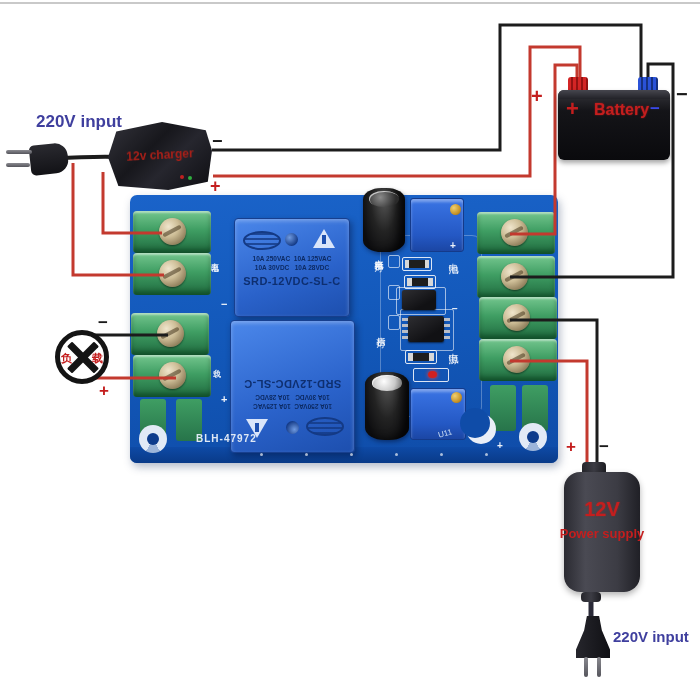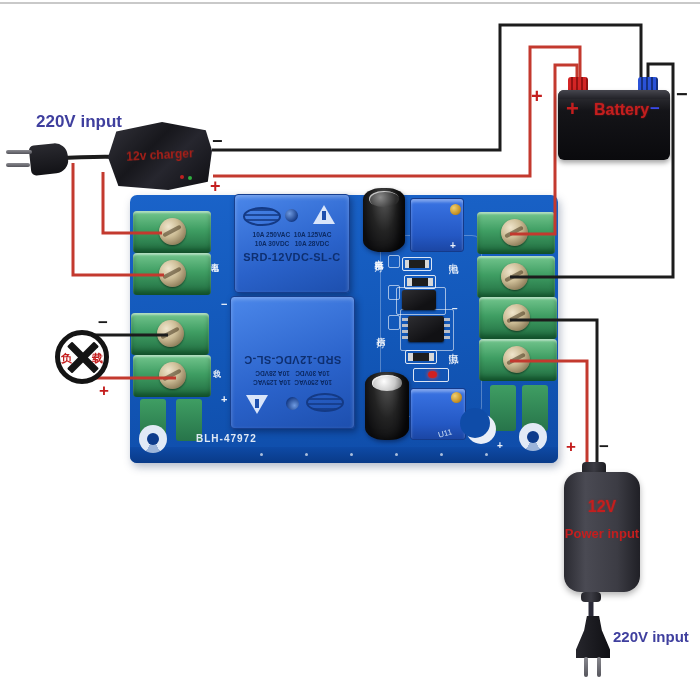--- a/index.html
+++ b/index.html
@@ -23,21 +23,21 @@
   .screw{position:absolute;top:7px;width:27px;height:27px;border-radius:50%;
         background:radial-gradient(circle at 35% 32%,#efe5cc 0%,#cdbd96 40%,#91805d 75%,#6a5c41 100%);
         box-shadow:0 1px 2px rgba(0,0,0,.5);}
   .screw:after{content:"";position:absolute;left:3px;top:11px;width:20px;height:4px;
         background:rgba(70,55,30,.55);transform:rotate(-28deg);border-radius:2px;}
   .foot{position:absolute;width:26px;height:42px;border-radius:3px;
         background:linear-gradient(180deg,#3f9e63,#27744a);}
   
   .relay{position:absolute;background:linear-gradient(160deg,#4b87ea 0%,#2a62ca 60%,#1d4fae 100%);
         border:1px solid #173f8e;border-radius:4px;
-        box-shadow:inset 0 2px 4px rgba(255,255,255,.3), 2px 3px 6px rgba(0,0,30,.35);}
+        box-shadow:inset 0 2px 4px rgba(255,255,255,.3), 2px 3px 6px rgba(0,0,30,.35);margin-top:24px;}
   .relay-flip{position:absolute;inset:0;transform:rotate(180deg);}
   .r-logo{position:absolute;width:34px;height:15px;border:2px solid #143a85;border-radius:50%;
         background:repeating-linear-gradient(0deg,transparent 0 3px,rgba(20,58,133,.8) 3px 5px);}
   .r-hole{position:absolute;width:13px;height:13px;border-radius:50%;
         background:radial-gradient(circle at 35% 35%,#6f9ae0,#143a86 72%);}
   .r-tri{position:absolute;width:22px;height:19px;
         clip-path:polygon(50% 0,100% 100%,0 100%);background:#d9e5fa;}
   .r-tri:after{content:"";position:absolute;left:9px;top:6px;width:4px;height:9px;background:#1d4fae;}
   .r-line{position:absolute;width:100%;text-align:center;font-size:6.5px;font-weight:bold;
         color:#0c2a63;white-space:pre;letter-spacing:0;}
@@ -272,23 +272,23 @@
     <div class="loadbar" style="transform:rotate(-45deg);"></div>
     <div class="lbl red" style="left:1px;top:16px;font-size:11px;">负</div>
     <div class="lbl red" style="left:32px;top:16px;font-size:11px;">载</div>
   </div>
   <div class="lbl red" style="left:99px;top:381px;font-size:17px;">+</div>
 
   <div class="lbl red" style="left:566px;top:437px;font-size:17px;z-index:4;">+</div>
   <div class="lbl blk" style="left:599px;top:437px;font-size:17px;z-index:4;">−</div>
   <div class="psu-nub" style="left:582px;top:462px;width:24px;height:14px;"></div>
   <div class="psu">
-    <div class="lbl red" style="left:0;top:26px;width:76px;text-align:center;font-size:16px;text-shadow:0 0 2px rgba(200,30,20,.5);">12V</div>
-  </div>
-  <div class="lbl red" style="left:550px;top:526px;width:104px;text-align:center;font-size:13px;z-index:4;filter:blur(.3px);">Power input</div>
+    <div class="lbl red" style="left:0;top:26px;width:76px;text-align:center;font-size:20px;text-shadow:0 0 2px rgba(200,30,20,.5);">12V</div>
+  </div>
+  <div class="lbl red" style="left:550px;top:526px;width:104px;text-align:center;font-size:13px;z-index:4;filter:blur(.3px);">Power supply</div>
   <div class="psu-nub" style="left:581px;top:592px;width:20px;height:10px;"></div>
 
   <div class="plug-br device"></div>
   <div class="prong" style="left:584px;top:657px;width:4px;height:20px;z-index:3;"></div>
   <div class="prong" style="left:597px;top:657px;width:4px;height:20px;z-index:3;"></div>
   <div class="lbl blue-lbl" style="left:613px;top:628px;font-size:15px;">220V input</div>
 
 </div>
 
 </body></html>

